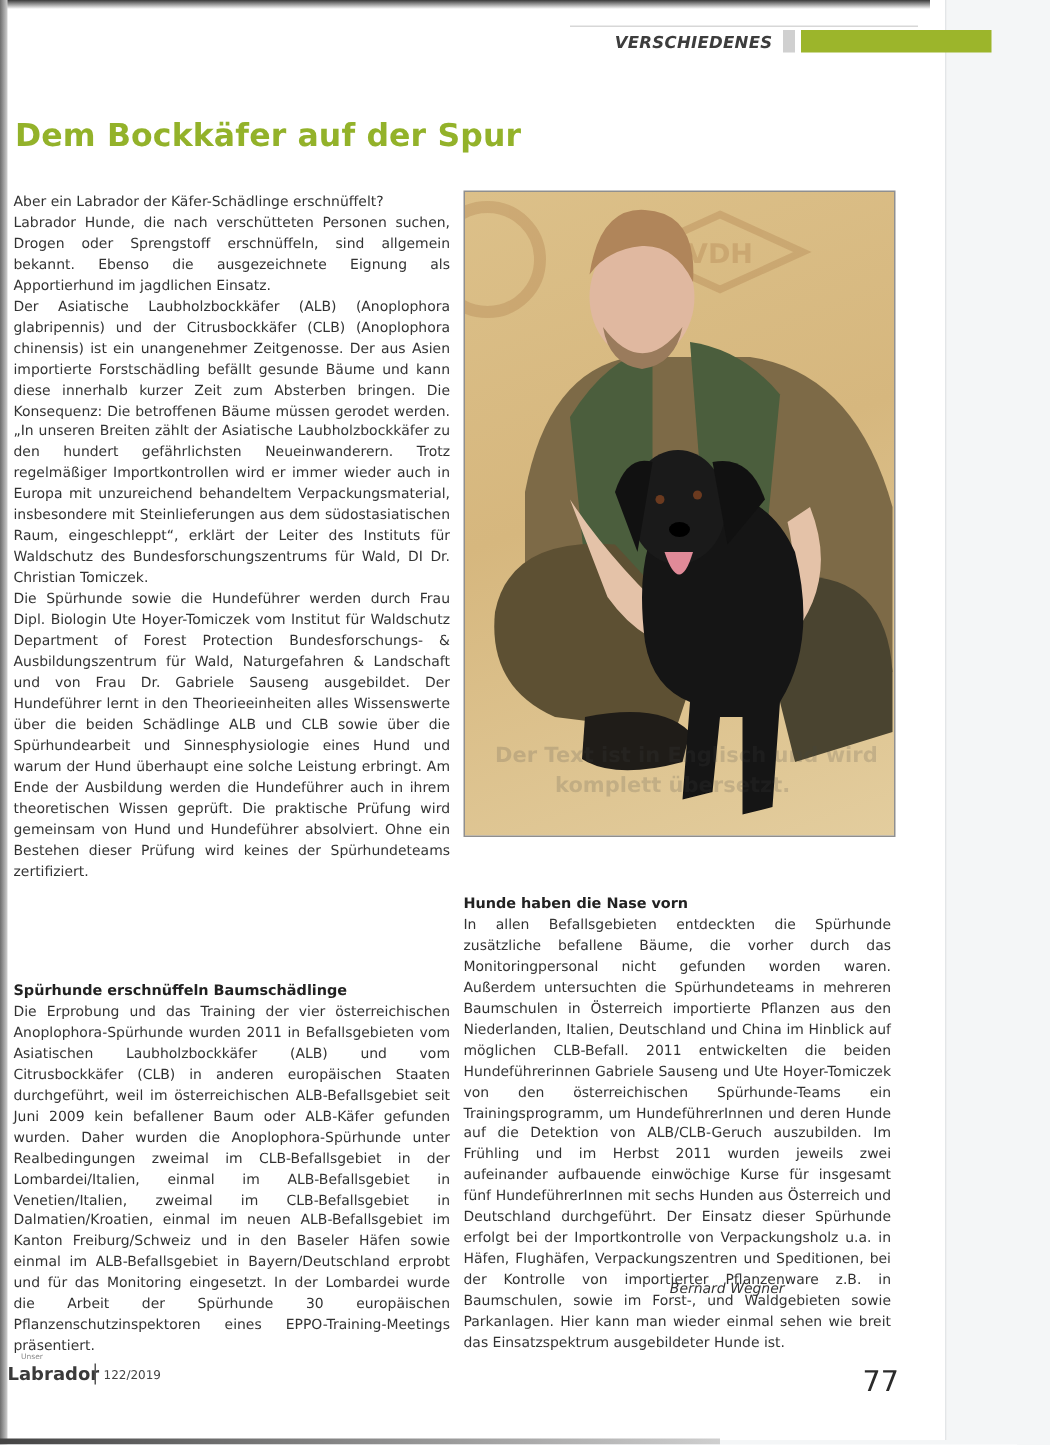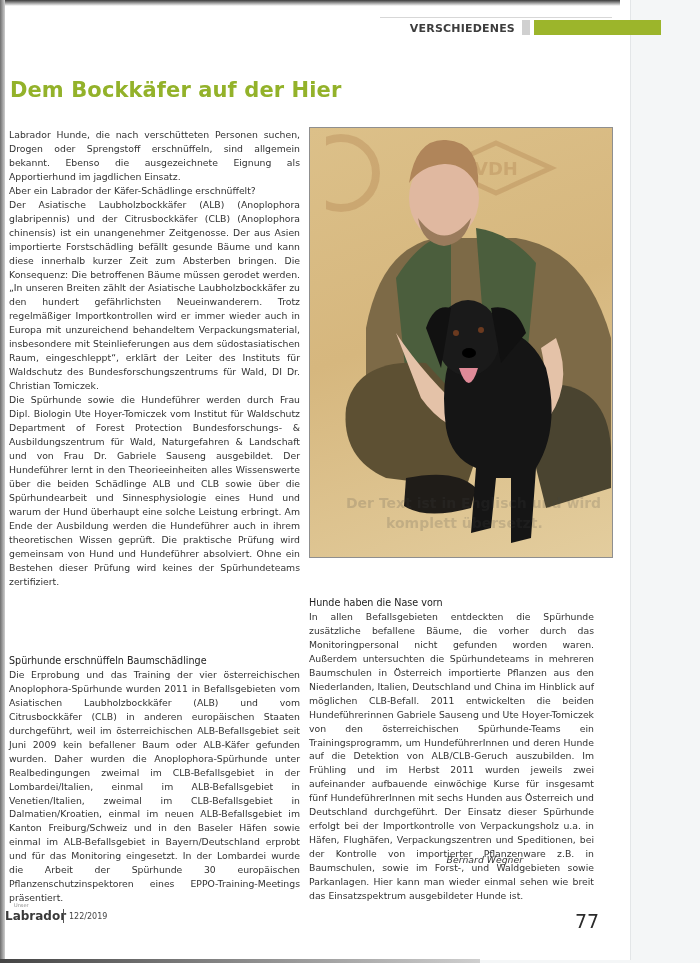--- a/index.html
+++ b/index.html
@@ -25,50 +25,50 @@
   .bottom-shadow {
     position: absolute; left: 0; bottom: 0; width: 480px; height: 4px;
     background: linear-gradient(to right, #444, #cfcfcf);
   }
   .section-header {
     position: absolute; top: 17px; left: 380px; width: 232px; height: 18px;
     border-top: 1px solid #d7d7d7;
   }
   .section-label {
     position: absolute; right: 97px; top: 4px;
-    font-size: 11px; font-weight: bold; letter-spacing: 0.2px; color: #3d3d3d;
+    font-size: 11px; font-weight: bold; letter-spacing: 0.2px; color: #3d3d3d; font-style: italic;
   }
   .section-grey {
     position: absolute; left: 142px; top: 2px; width: 8px; height: 15px; background: #d0d0d0;
   }
   .section-bar {
     position: absolute; left: 154px; top: 2px; width: 127px; height: 15px; background: #9cb52b;
   }
   .title {
     position: absolute; left: 10px; top: 78px;
     font-size: 21px; font-weight: bold; color: #93b22a; margin: 0;
     letter-spacing: 0.1px;
   }
   .col {
     position: absolute; font-size: 9.3px; line-height: 13.95px; text-align: justify;
     color: #333;
   }
   .col p { margin: 0; }
   .col-left { left: 9px; top: 128px; width: 291px; }
   .col-left2 { left: 9px; top: 606px; width: 291px; margin-top: 48px; }
   .col-right { left: 309px; top: 596px; width: 285px; }
-  .subhead { font-weight: normal; font-size: 9.6px; color: #222; margin: 0; }
+  .subhead { font-weight: bold; font-size: 9.6px; color: #222; margin: 0; }
   .author {
     position: absolute; right: 107px; top: 854px;
     font-style: italic; font-size: 9.3px; color: #333;
   }
   .photo {
     position: absolute; left: 309px; top: 127px; width: 286px; height: 429px;
     background: linear-gradient(160deg, #dcc089 0%, #d6b77e 45%, #e3cd9e 100%);
-    border: 1px solid #8f8f8f; overflow: hidden; padding-left: 16px;
+    border: 1px solid #8f8f8f; overflow: hidden;
   }
   .photo svg { display: block; }
   .footer-logo {
     position: absolute; left: 5px; top: 909px; font-size: 12px; font-weight: bold; color: #3a3a3a;
   }
   .footer-logo .small {
     position: absolute; left: 9px; top: -7px; font-size: 5px; font-weight: normal; color: #888;
   }
   .footer-sep {
     position: absolute; left: 63px; top: 909px; width: 1px; height: 14px; background: #555;
@@ -85,25 +85,25 @@
 
 <div class="page">
   <div class="top-shadow"></div>
 
   <div class="section-header">
     <span class="section-label">VERSCHIEDENES</span>
     <span class="section-grey"></span>
     <span class="section-bar"></span>
   </div>
 
-  <h1 class="title">Dem Bockkäfer auf der Hier</h1>
+  <h1 class="title">Dem Bockkäfer auf der Spur</h1>
 
   <div class="col col-left">
+    <p>Aber ein Labrador der Käfer-Schädlinge erschnüffelt?</p>
     <p>Labrador Hunde, die nach verschütteten Personen suchen, Drogen oder Sprengstoff erschnüffeln, sind allgemein bekannt. Ebenso die ausgezeichnete Eignung als Apportierhund im jagdlichen Einsatz.</p>
-    <p>Aber ein Labrador der Käfer-Schädlinge erschnüffelt?</p>
     <p>Der Asiatische Laubholzbockkäfer (ALB) (Anoplophora glabripennis) und der Citrusbockkäfer (CLB) (Anoplophora chinensis) ist ein unangenehmer Zeitgenosse. Der aus Asien importierte Forstschädling befällt gesunde Bäume und kann diese innerhalb kurzer Zeit zum Absterben bringen. Die Konsequenz: Die betroffenen Bäume müssen gerodet werden. „In unseren Breiten zählt der Asiatische Laubholzbockkäfer zu den hundert gefährlichsten Neueinwanderern. Trotz regelmäßiger Importkontrollen wird er immer wieder auch in Europa mit unzureichend behandeltem Verpackungsmaterial, insbesondere mit Steinlieferungen aus dem südostasiatischen Raum, eingeschleppt“, erklärt der Leiter des Instituts für Waldschutz des Bundesforschungszentrums für Wald, DI Dr. Christian Tomiczek.</p>
     <p>Die Spürhunde sowie die Hundeführer werden durch Frau Dipl. Biologin Ute Hoyer-Tomiczek vom Institut für Waldschutz Department of Forest Protection Bundesforschungs- &amp; Ausbildungszentrum für Wald, Naturgefahren &amp; Landschaft und von Frau Dr. Gabriele Sauseng ausgebildet. Der Hundeführer lernt in den Theorieeinheiten alles Wissenswerte über die beiden Schädlinge ALB und CLB sowie über die Spürhundearbeit und Sinnesphysiologie eines Hund und warum der Hund überhaupt eine solche Leistung erbringt. Am Ende der Ausbildung werden die Hundeführer auch in ihrem theoretischen Wissen geprüft. Die praktische Prüfung wird gemeinsam von Hund und Hundeführer absolviert. Ohne ein Bestehen dieser Prüfung wird keines der Spürhundeteams zertifiziert.</p>
   </div>
 
   <div class="col col-left2">
     <p class="subhead">Spürhunde erschnüffeln Baumschädlinge</p>
     <p>Die Erprobung und das Training der vier österreichischen Anoplophora-Spürhunde wurden 2011 in Befallsgebieten vom Asiatischen Laubholzbockkäfer (ALB) und vom Citrusbockkäfer (CLB) in anderen europäischen Staaten durchgeführt, weil im österreichischen ALB-Befallsgebiet seit Juni 2009 kein befallener Baum oder ALB-Käfer gefunden wurden. Daher wurden die Anoplophora-Spürhunde unter Realbedingungen zweimal im CLB-Befallsgebiet in der Lombardei/Italien, einmal im ALB-Befallsgebiet in Venetien/Italien, zweimal im CLB-Befallsgebiet in Dalmatien/Kroatien, einmal im neuen ALB-Befallsgebiet im Kanton Freiburg/Schweiz und in den Baseler Häfen sowie einmal im ALB-Befallsgebiet in Bayern/Deutschland erprobt und für das Monitoring eingesetzt. In der Lombardei wurde die Arbeit der Spürhunde 30 europäischen Pflanzenschutzinspektoren eines EPPO-Training-Meetings präsentiert.</p>
   </div>
 
   <div class="photo">

